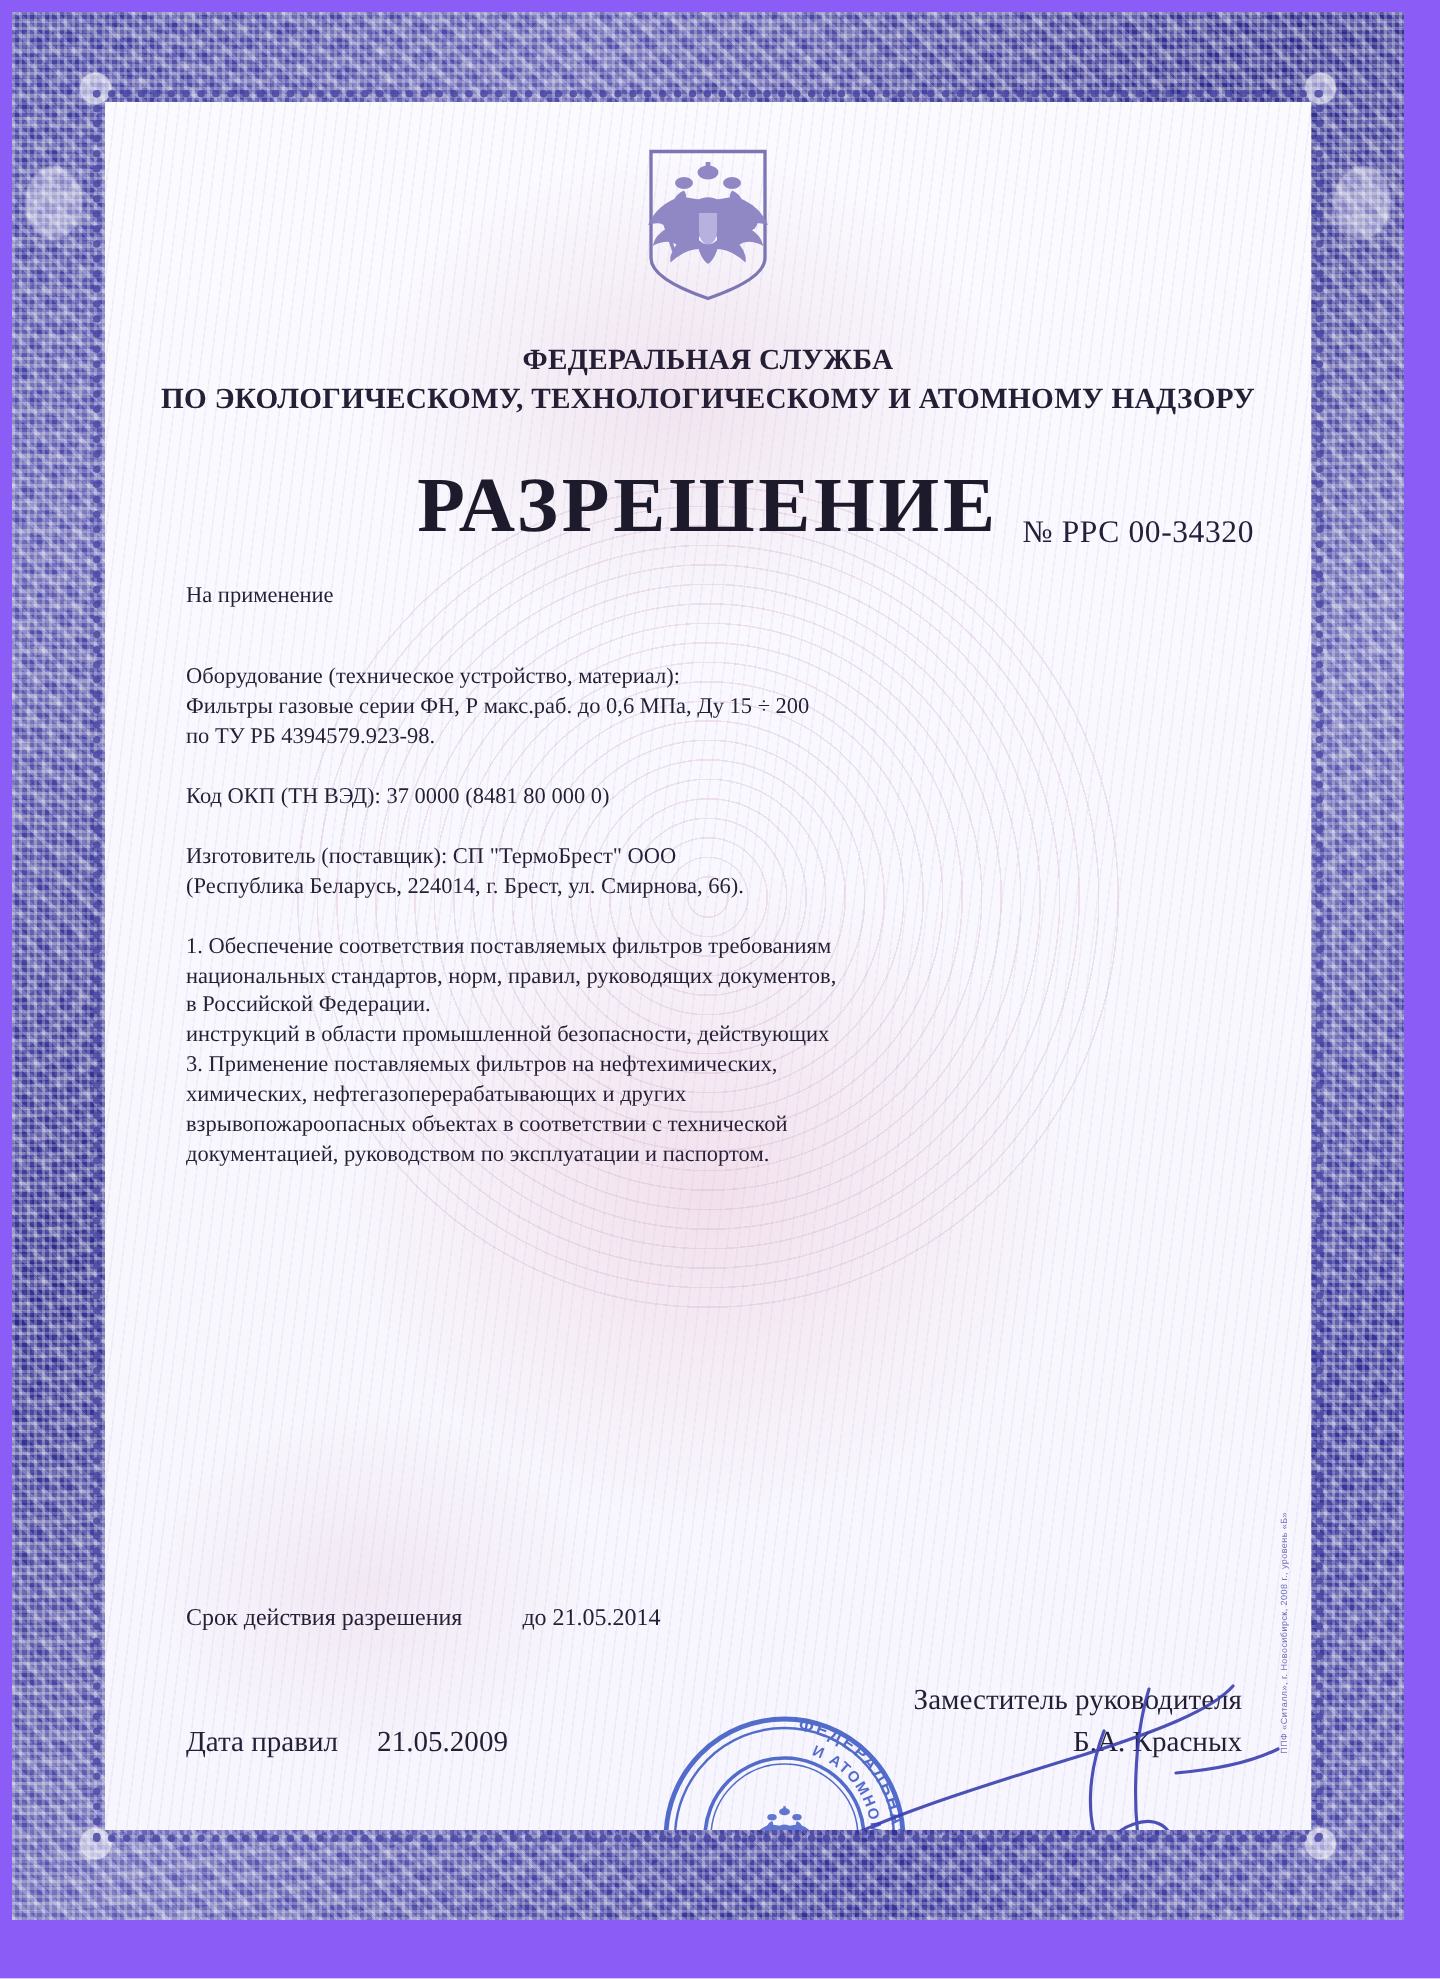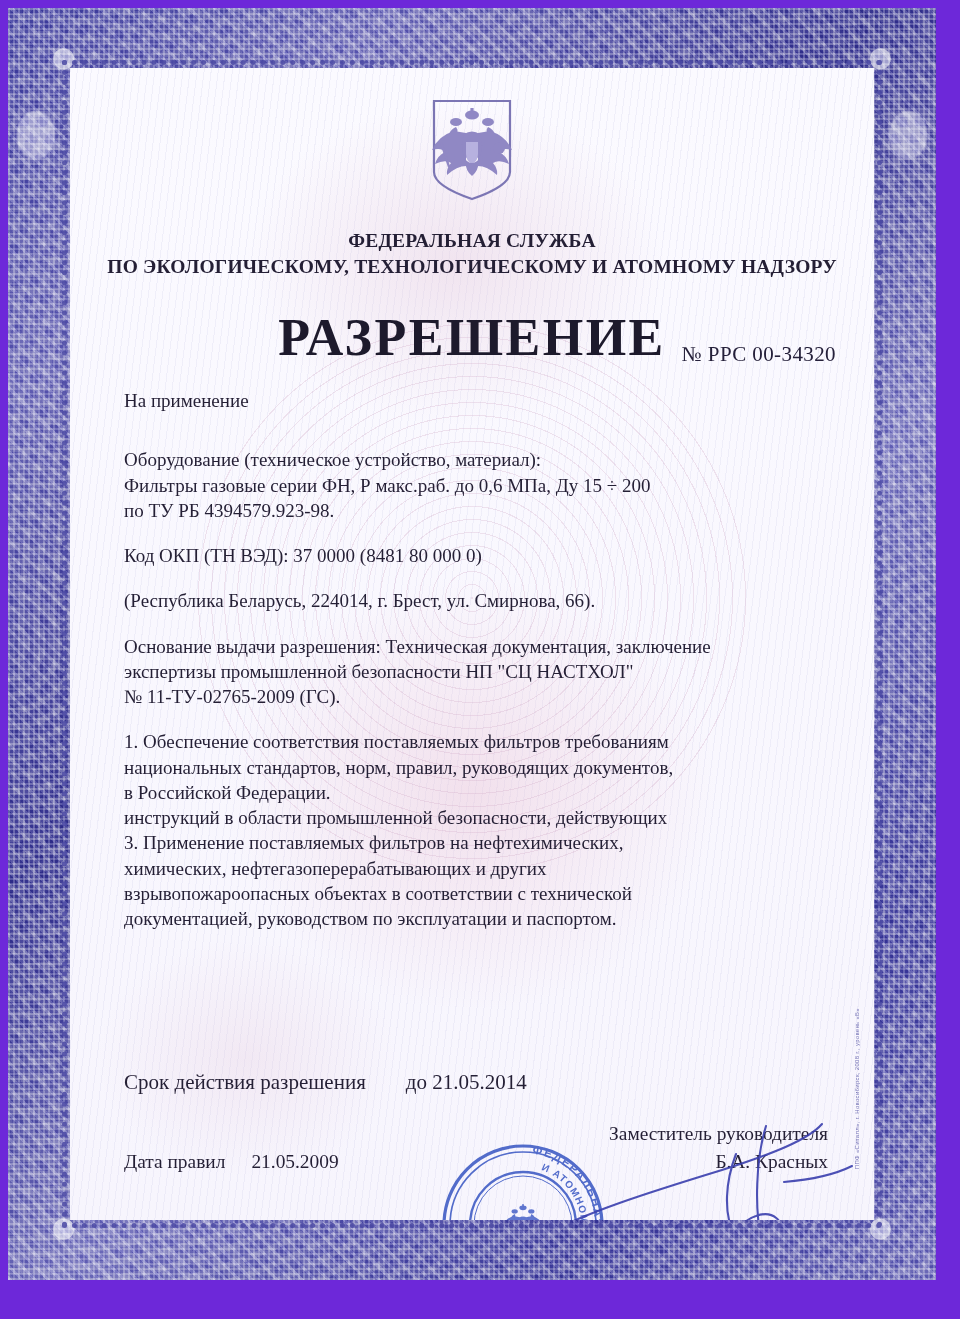--- a/index.html
+++ b/index.html
@@ -13,21 +13,21 @@
     height: 1319px;
     font-family: "Liberation Serif", "DejaVu Serif", serif;
     overflow: hidden;
   }
 
   
   .sheet {
     position: relative;
     width: 960px;
     height: 1319px;
-    background: #6d28d9;
+    background: #8b5cf6;
     box-sizing: border-box;
   }
 
   
   .frame-outer {
     position: absolute;
     left: 8px;
     top: 8px;
     width: 928px;
     height: 1272px;
@@ -193,35 +193,35 @@
     letter-spacing: .4px;
     white-space: nowrap;
   }
 
   
   .body {
     position: absolute;
     left: 54px;
     right: 40px;
     top: 320px;
-    font-size: 19px;
+    font-size: 15px;
     line-height: 1.33;
     color: #241f35;
   }
   .blk { margin-bottom: 20px; }
   .blk p { margin: 0; }
   .lead { margin-bottom: 34px; }
   .cond p { margin: 0; }
 
   
   .validity {
     position: absolute;
     left: 54px;
     top: 1002px;
-    font-size: 21px;
+    font-size: 16px;
     color: #241f35;
     white-space: nowrap;
   }
   .validity .val { margin-left: 40px; }
 
   .dateline {
     position: absolute;
     left: 54px;
     top: 1083px;
     font-size: 19.4px;
@@ -320,28 +320,24 @@
         <p>Оборудование (техническое устройство, материал):</p>
         <p>Фильтры газовые серии ФН, Р макс.раб. до 0,6 МПа, Ду 15 ÷ 200</p>
         <p>по ТУ РБ 4394579.923-98.</p>
       </div>
 
       <div class="blk">
         <p>Код ОКП (ТН ВЭД): 37 0000 (8481 80 000 0)</p>
       </div>
 
       <div class="blk">
+        <p>Изготовитель (поставщик): СП  "ТермоБрест" ООО</p>
         <p>(Республика Беларусь, 224014, г. Брест, ул. Смирнова, 66).</p>
       </div>
 
-      <div class="blk">
-        <p>Основание выдачи разрешения: Техническая документация, заключение</p>
-        <p>экспертизы промышленной безопасности НП "СЦ НАСТХОЛ"</p>
-        <p>№ 11-ТУ-02765-2009 (ГС).</p>
-      </div>
 
       <div class="blk cond">
         <p>1. Обеспечение соответствия поставляемых фильтров требованиям</p>
         <p>национальных стандартов, норм, правил, руководящих документов,</p>
         <p>в Российской Федерации.</p>
         <p>инструкций в области промышленной безопасности, действующих</p>
         <p>3. Применение поставляемых фильтров на нефтехимических,</p>
         <p>химических, нефтегазоперерабатывающих и других</p>
         <p>взрывопожароопасных объектах в соответствии с технической</p>
         <p>документацией, руководством по эксплуатации и паспортом.</p>

